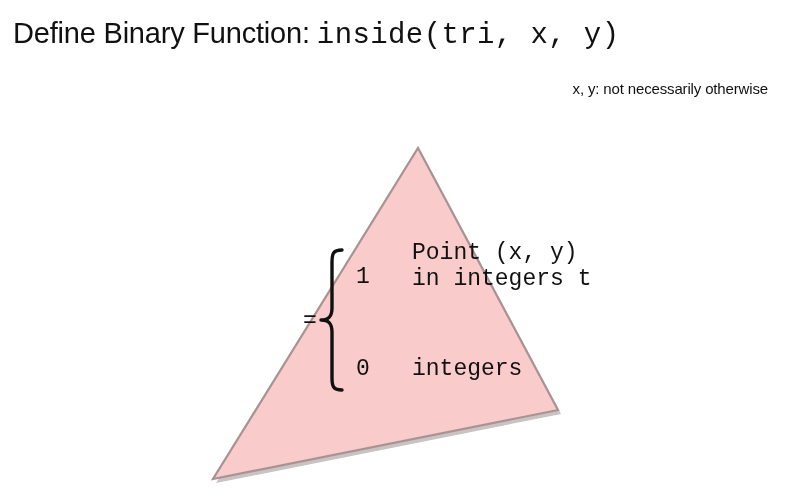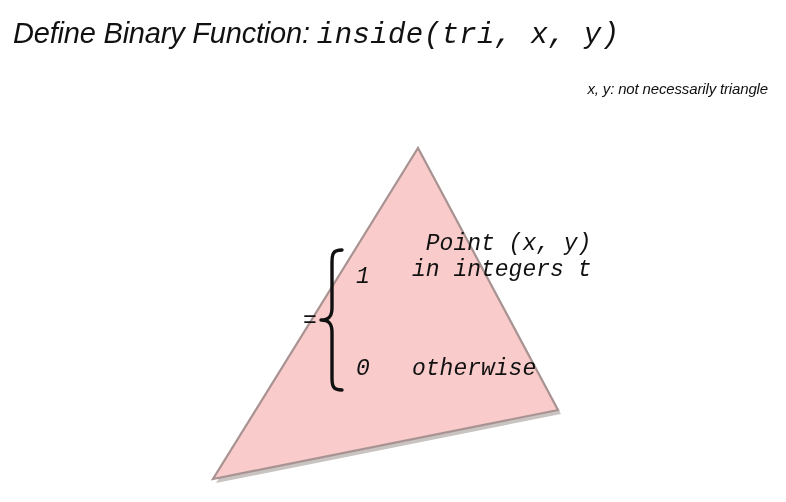--- a/index.html
+++ b/index.html
@@ -12,21 +12,20 @@
     background: #ffffff;
     font-family: "Liberation Sans", sans-serif;
     color: #1a1a1a;
     overflow: hidden;
   }
   #slide {
     position: relative;
     width: 786px;
     height: 502px;
     background: #ffffff;
-    font-style: italic;
   }
 
   
   #title-row {
     position: absolute;
     left: 13px;
     top: 19px;
     white-space: nowrap;
     line-height: 1;
   }
@@ -108,33 +107,33 @@
   #case-0-number { left: 356px; top: 356px; }
 
   .case-text {
     position: absolute;
     font-family: "Liberation Mono", "DejaVu Sans Mono", monospace;
     font-size: 23px;
     line-height: 26px;
     color: #111111;
     white-space: nowrap;
   }
-  #case-1-text { left: 412px; top: 231px; text-align: right; }
+  #case-1-text { left: 412px; top: 240px; }
   #case-0-text { left: 412px; top: 356px; }
 </style>
 </head>
 <body>
 
 <div id="slide" style="background: rgb(255, 255, 255);">
 
   <div id="title-row">
     <span class="title-prose">Define Binary Function:</span><span class="title-code">inside(tri, x, y)</span>
   </div>
 
-  <div id="subtitle">x, y: not necessarily triangle</div>
+  <div id="subtitle">x, y: not necessarily otherwise</div>
 
   <svg id="triangle-figure" viewBox="0 0 786 502">
     <polygon id="triangle-shadow" points="421,152 561,414 216,483" fill="#c9c3c2"></polygon>
     <polygon id="triangle-shape" points="418,148 558,410 213,479" fill="#f9cccb" stroke="#a89392" stroke-width="2.2" stroke-linejoin="miter"></polygon>
   </svg>
 
 
   <div id="equals-sign">=</div>
 
   <svg id="brace-wrap" viewBox="0 0 30 148">
@@ -150,16 +149,16 @@
   <div class="case-number" id="case-1-number">1</div>
 
   <div class="case-text" id="case-1-text">
     <div>Point (x, y)</div>
     <div>in integers t</div>
   </div>
 
   <div class="case-number" id="case-0-number">0</div>
 
   <div class="case-text" id="case-0-text">
-    <div>otherwise</div>
+    <div>integers</div>
   </div>
 
 </div>
 
 </body></html>

